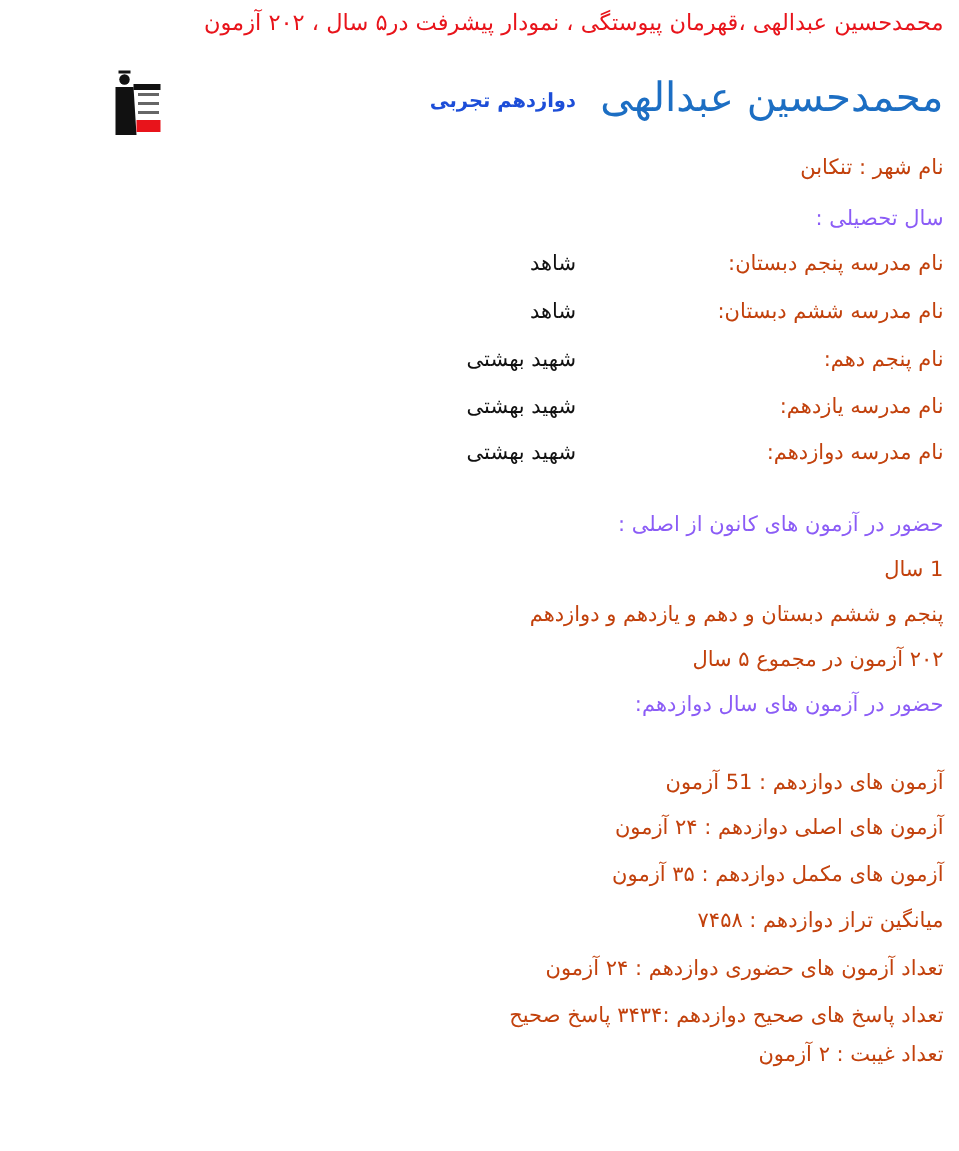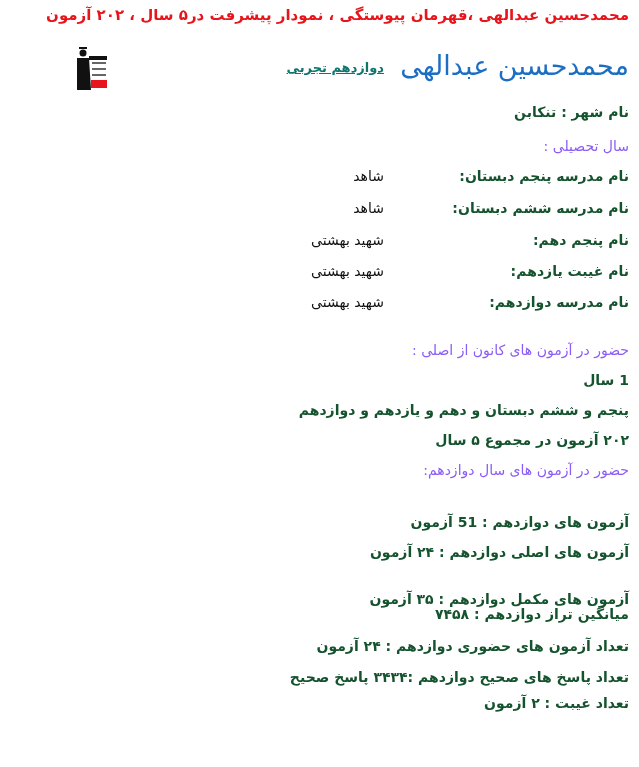--- a/index.html
+++ b/index.html
@@ -1,22 +1,22 @@
 <!DOCTYPE html>
 <html><head>
   <meta charset="utf-8">
   <style>
     html, body { margin:0; padding:0; background:#ffffff; }
     body { width:639px; height:767px; position:relative; overflow:hidden; font-family:"DejaVu Sans", sans-serif; direction:rtl; }
     .abs { position:absolute; white-space:nowrap; }
-    .title { top:6px; right:10px; color:#e8141b; font-weight:bold; font-size:15px; }
+    .title { top:6px; right:10px; color:#e8141b; font-weight:normal; font-size:15px; }
     .name { top:50px; right:10px; color:#1c6ec3; font-weight:normal; font-size:27px; }
-    .grade { top:60px; right:255px; color:#0f766e; font-weight:bold; font-size:13px;text-decoration:underline; }
+    .grade { top:60px; right:255px; color:#1d4ed8; font-weight:bold; font-size:13px; }
     .logo { top:44px; left:75px; width:36px; height:50px; }
-    .row { right:10px; font-weight:bold; font-size:14px; color:#14532d; }
+    .row { right:10px; font-weight:normal; font-size:14px; color:#c2410c; }
     .red { right:10px; color:#8b5cf6; font-size:14px; }
     .val { right:255px; font-weight:normal; font-size:14px; color:#111; }
   </style>
 </head>
 <body>
 
 <div class="abs title">محمدحسین عبدالهی ،قهرمان پیوستگی ، نمودار پیشرفت در۵ سال ، ۲۰۲ آزمون</div>
 
 <div class="abs name">محمدحسین عبدالهی</div>
 <div class="abs grade">دوازدهم تجربی</div>
@@ -36,30 +36,30 @@
 
 <div class="abs row" style="top:104px">نام شهر : تنکابن</div>
 <div class="abs red" style="top:138px">سال تحصیلی :</div>
 
 <div class="abs row" style="top:168px">نام مدرسه پنجم دبستان:</div>
 <div class="abs val" style="top:168px">شاهد</div>
 <div class="abs row" style="top:200px">نام مدرسه ششم دبستان:</div>
 <div class="abs val" style="top:200px">شاهد</div>
 <div class="abs row" style="top:232px">نام پنجم دهم:</div>
 <div class="abs val" style="top:232px">شهید بهشتی</div>
-<div class="abs row" style="top:263px">نام غیبت یازدهم:</div>
+<div class="abs row" style="top:263px">نام مدرسه یازدهم:</div>
 <div class="abs val" style="top:263px">شهید بهشتی</div>
 <div class="abs row" style="top:294px">نام مدرسه دوازدهم:</div>
 <div class="abs val" style="top:294px">شهید بهشتی</div>
 
 <div class="abs red" style="top:342px">حضور در آزمون های کانون از اصلی :</div>
 <div class="abs row" style="top:372px">1 سال</div>
 <div class="abs row" style="top:402px">پنجم و ششم دبستان و دهم و یازدهم و دوازدهم</div>
 <div class="abs row" style="top:432px">۲۰۲ آزمون در مجموع ۵ سال</div>
 
 <div class="abs red" style="top:462px">حضور در آزمون های سال دوازدهم:</div>
 <div class="abs row" style="top:514px">آزمون های دوازدهم : 51 آزمون</div>
 <div class="abs row" style="top:544px">آزمون های اصلی دوازدهم : ۲۴ آزمون</div>
-<div class="abs row" style="top:591px">آزمون های مکمل دوازدهم : ۳۵ آزمون</div>
+<div class="abs row" style="top:575px">آزمون های مکمل دوازدهم : ۳۵ آزمون</div>
 <div class="abs row" style="top:606px">میانگین تراز دوازدهم : ۷۴۵۸</div>
 <div class="abs row" style="top:638px">تعداد آزمون های حضوری دوازدهم : ۲۴ آزمون</div>
 <div class="abs row" style="top:669px">تعداد پاسخ های صحیح دوازدهم :۳۴۳۴ پاسخ صحیح</div>
 <div class="abs row" style="top:695px">تعداد غیبت : ۲ آزمون</div>
 
 </body></html>

